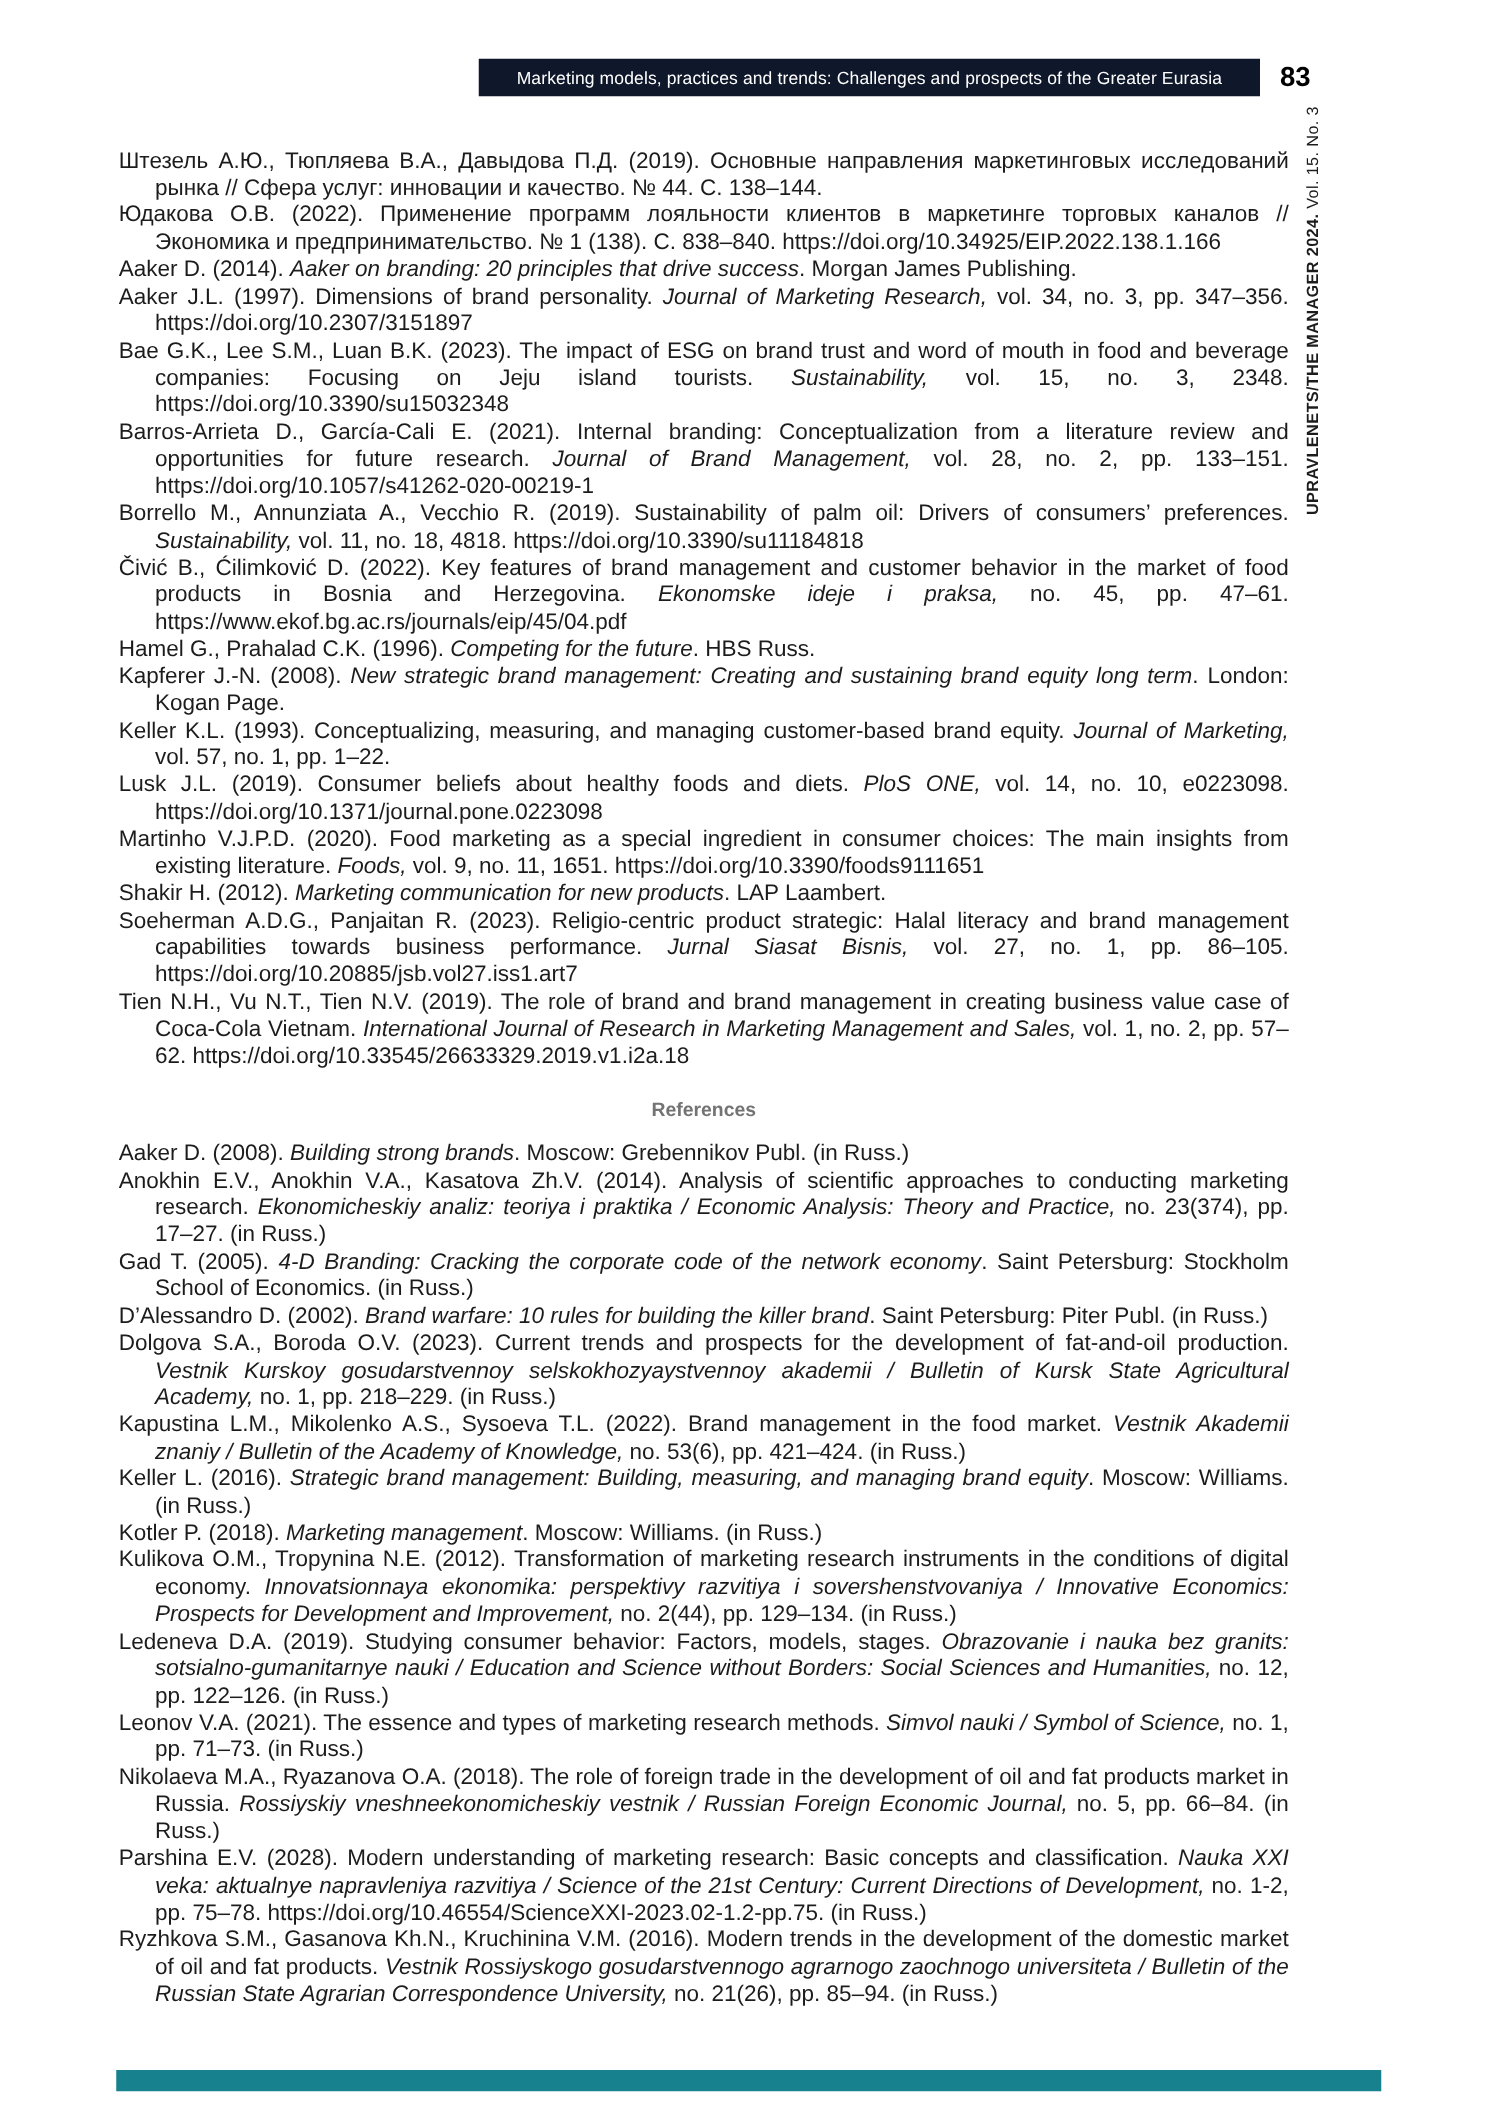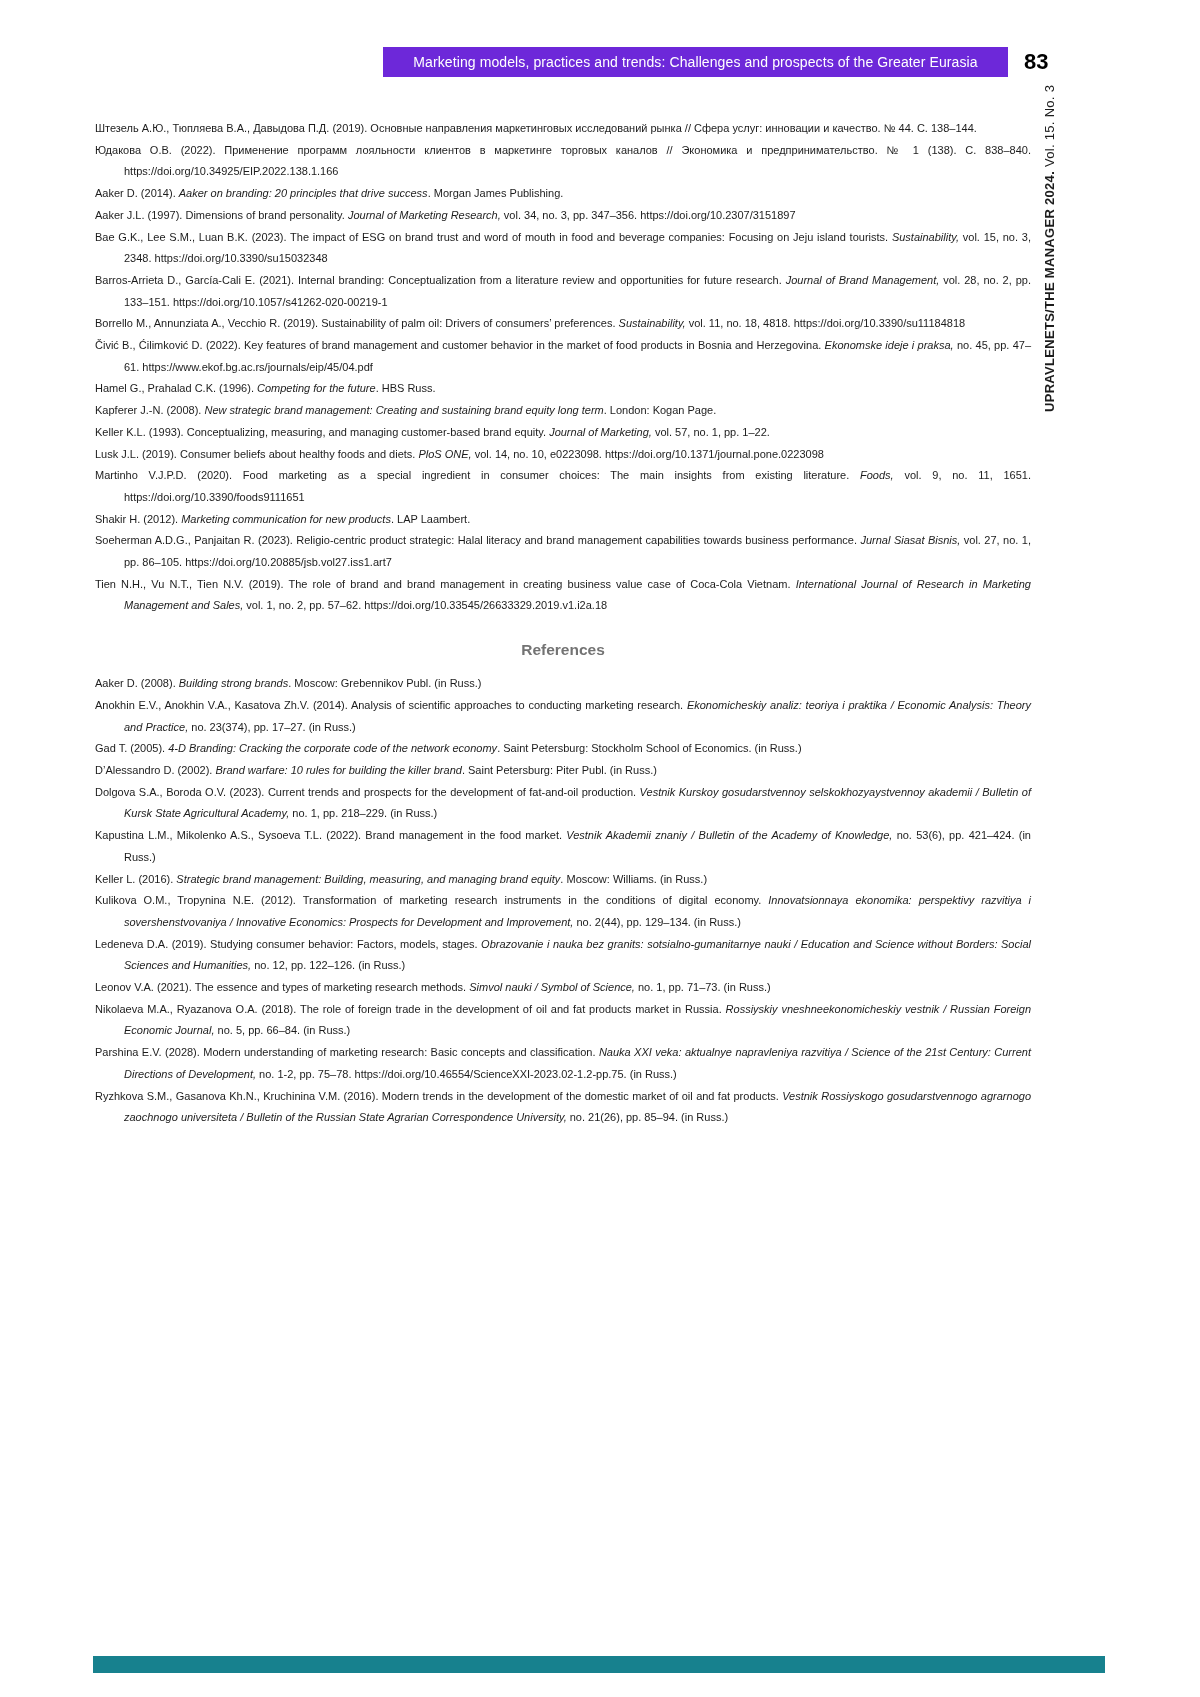--- a/index.html
+++ b/index.html
@@ -13,21 +13,21 @@
     font-family: "Liberation Sans", sans-serif;
     color: #1c1c1c;
     overflow: hidden;
   }
   .header-bar {
     position: absolute;
     left: 383px;
     top: 47px;
     width: 625px;
     height: 30px;
-    background: #6d28d9;
+    background: #0f172a;
     color: #ffffff;
     display: flex;
     align-items: center;
     justify-content: center;
     font-size: 14px;
     letter-spacing: 0.1px;
     white-space: nowrap;
   }
   .page-number {
     position: absolute;
@@ -53,21 +53,21 @@
     white-space: nowrap;
   }
   .side-label b { font-weight: bold; }
   .content {
     position: absolute;
     left: 95px;
     top: 118px;
     width: 936px;
   }
   .ref {
-    font-size: 11px;
+    font-size: 18px;
     line-height: 21.7px;
     text-align: justify;
     padding-left: 29px;
     text-indent: -29px;
   }
   .ref em { }
   .refs-heading {
     color: #737373;
     font-size: 15.5px;
     font-weight: bold;
@@ -116,20 +116,21 @@
       </section>
     <h2 class="refs-heading">References</h2>
     <section id="refs-en" class="ref-list">
         <p class="ref"><span>Aaker D. (2008). </span><em>Building strong brands</em><span>. Moscow: Grebennikov Publ. (in Russ.)</span></p>
         <p class="ref"><span>Anokhin E.V., Anokhin V.A., Kasatova Zh.V. (2014). Analysis of scientific approaches to conducting marketing research. </span><em>Ekonomicheskiy analiz: teoriya i praktika / Economic Analysis: Theory and Practice,</em><span> no. 23(374), pp. 17–27. (in Russ.)</span></p>
         <p class="ref"><span>Gad T. (2005). </span><em>4-D Branding: Cracking the corporate code of the network economy</em><span>. Saint Petersburg: Stockholm School of Economics. (in Russ.)</span></p>
         <p class="ref"><span>D’Alessandro D. (2002). </span><em>Brand warfare: 10 rules for building the killer brand</em><span>. Saint Petersburg: Piter Publ. (in Russ.)</span></p>
         <p class="ref"><span>Dolgova S.A., Boroda O.V. (2023). Current trends and prospects for the development of fat-and-oil production. </span><em>Vestnik Kurskoy gosudarstvennoy selskokhozyaystvennoy akademii / Bulletin of Kursk State Agricultural Academy,</em><span> no. 1, pp. 218–229. (in Russ.)</span></p>
         <p class="ref"><span>Kapustina L.M., Mikolenko A.S., Sysoeva T.L. (2022). Brand management in the food market. </span><em>Vestnik Akademii znaniy / Bulletin of the Academy of Knowledge,</em><span> no. 53(6), pp. 421–424. (in Russ.)</span></p>
         <p class="ref"><span>Keller L. (2016). </span><em>Strategic brand management: Building, measuring, and managing brand equity</em><span>. Moscow: Williams. (in Russ.)</span></p>
+        <p class="ref"><span>Kotler P. (2018). </span><em>Marketing management</em><span>. Moscow: Williams. (in Russ.)</span></p>
         <p class="ref"><span>Kulikova O.M., Tropynina N.E. (2012). Transformation of marketing research instruments in the conditions of digital economy. </span><em>Innovatsionnaya ekonomika: perspektivy razvitiya i sovershenstvovaniya / Innovative Economics: Prospects for Development and Improvement,</em><span> no. 2(44), pp. 129–134. (in Russ.)</span></p>
         <p class="ref"><span>Ledeneva D.A. (2019). Studying consumer behavior: Factors, models, stages. </span><em>Obrazovanie i nauka bez granits: sotsialno-gumanitarnye nauki / Education and Science without Borders: Social Sciences and Humanities,</em><span> no. 12, pp. 122–126. (in Russ.)</span></p>
         <p class="ref"><span>Leonov V.A. (2021). The essence and types of marketing research methods. </span><em>Simvol nauki / Symbol of Science,</em><span> no. 1, pp. 71–73. (in Russ.)</span></p>
         <p class="ref"><span>Nikolaeva M.A., Ryazanova O.A. (2018). The role of foreign trade in the development of oil and fat products market in Russia. </span><em>Rossiyskiy vneshneekonomicheskiy vestnik / Russian Foreign Economic Journal,</em><span> no. 5, pp. 66–84. (in Russ.)</span></p>
         <p class="ref"><span>Parshina E.V. (2028). Modern understanding of marketing research: Basic concepts and classification. </span><em>Nauka XXI veka: aktualnye napravleniya razvitiya / Science of the 21st Century: Current Directions of Development,</em><span> no. 1-2, pp. 75–78. https://doi.org/10.46554/ScienceXXI-2023.02-1.2-pp.75. (in Russ.)</span></p>
         <p class="ref"><span>Ryzhkova S.M., Gasanova Kh.N., Kruchinina V.M. (2016). Modern trends in the development of the domestic market of oil and fat products. </span><em>Vestnik Rossiyskogo gosudarstvennogo agrarnogo zaochnogo universiteta / Bulletin of the Russian State Agrarian Correspondence University,</em><span> no. 21(26), pp. 85–94. (in Russ.)</span></p>
       </section>
   </main>
 
   <div class="footer-bar"></div>

